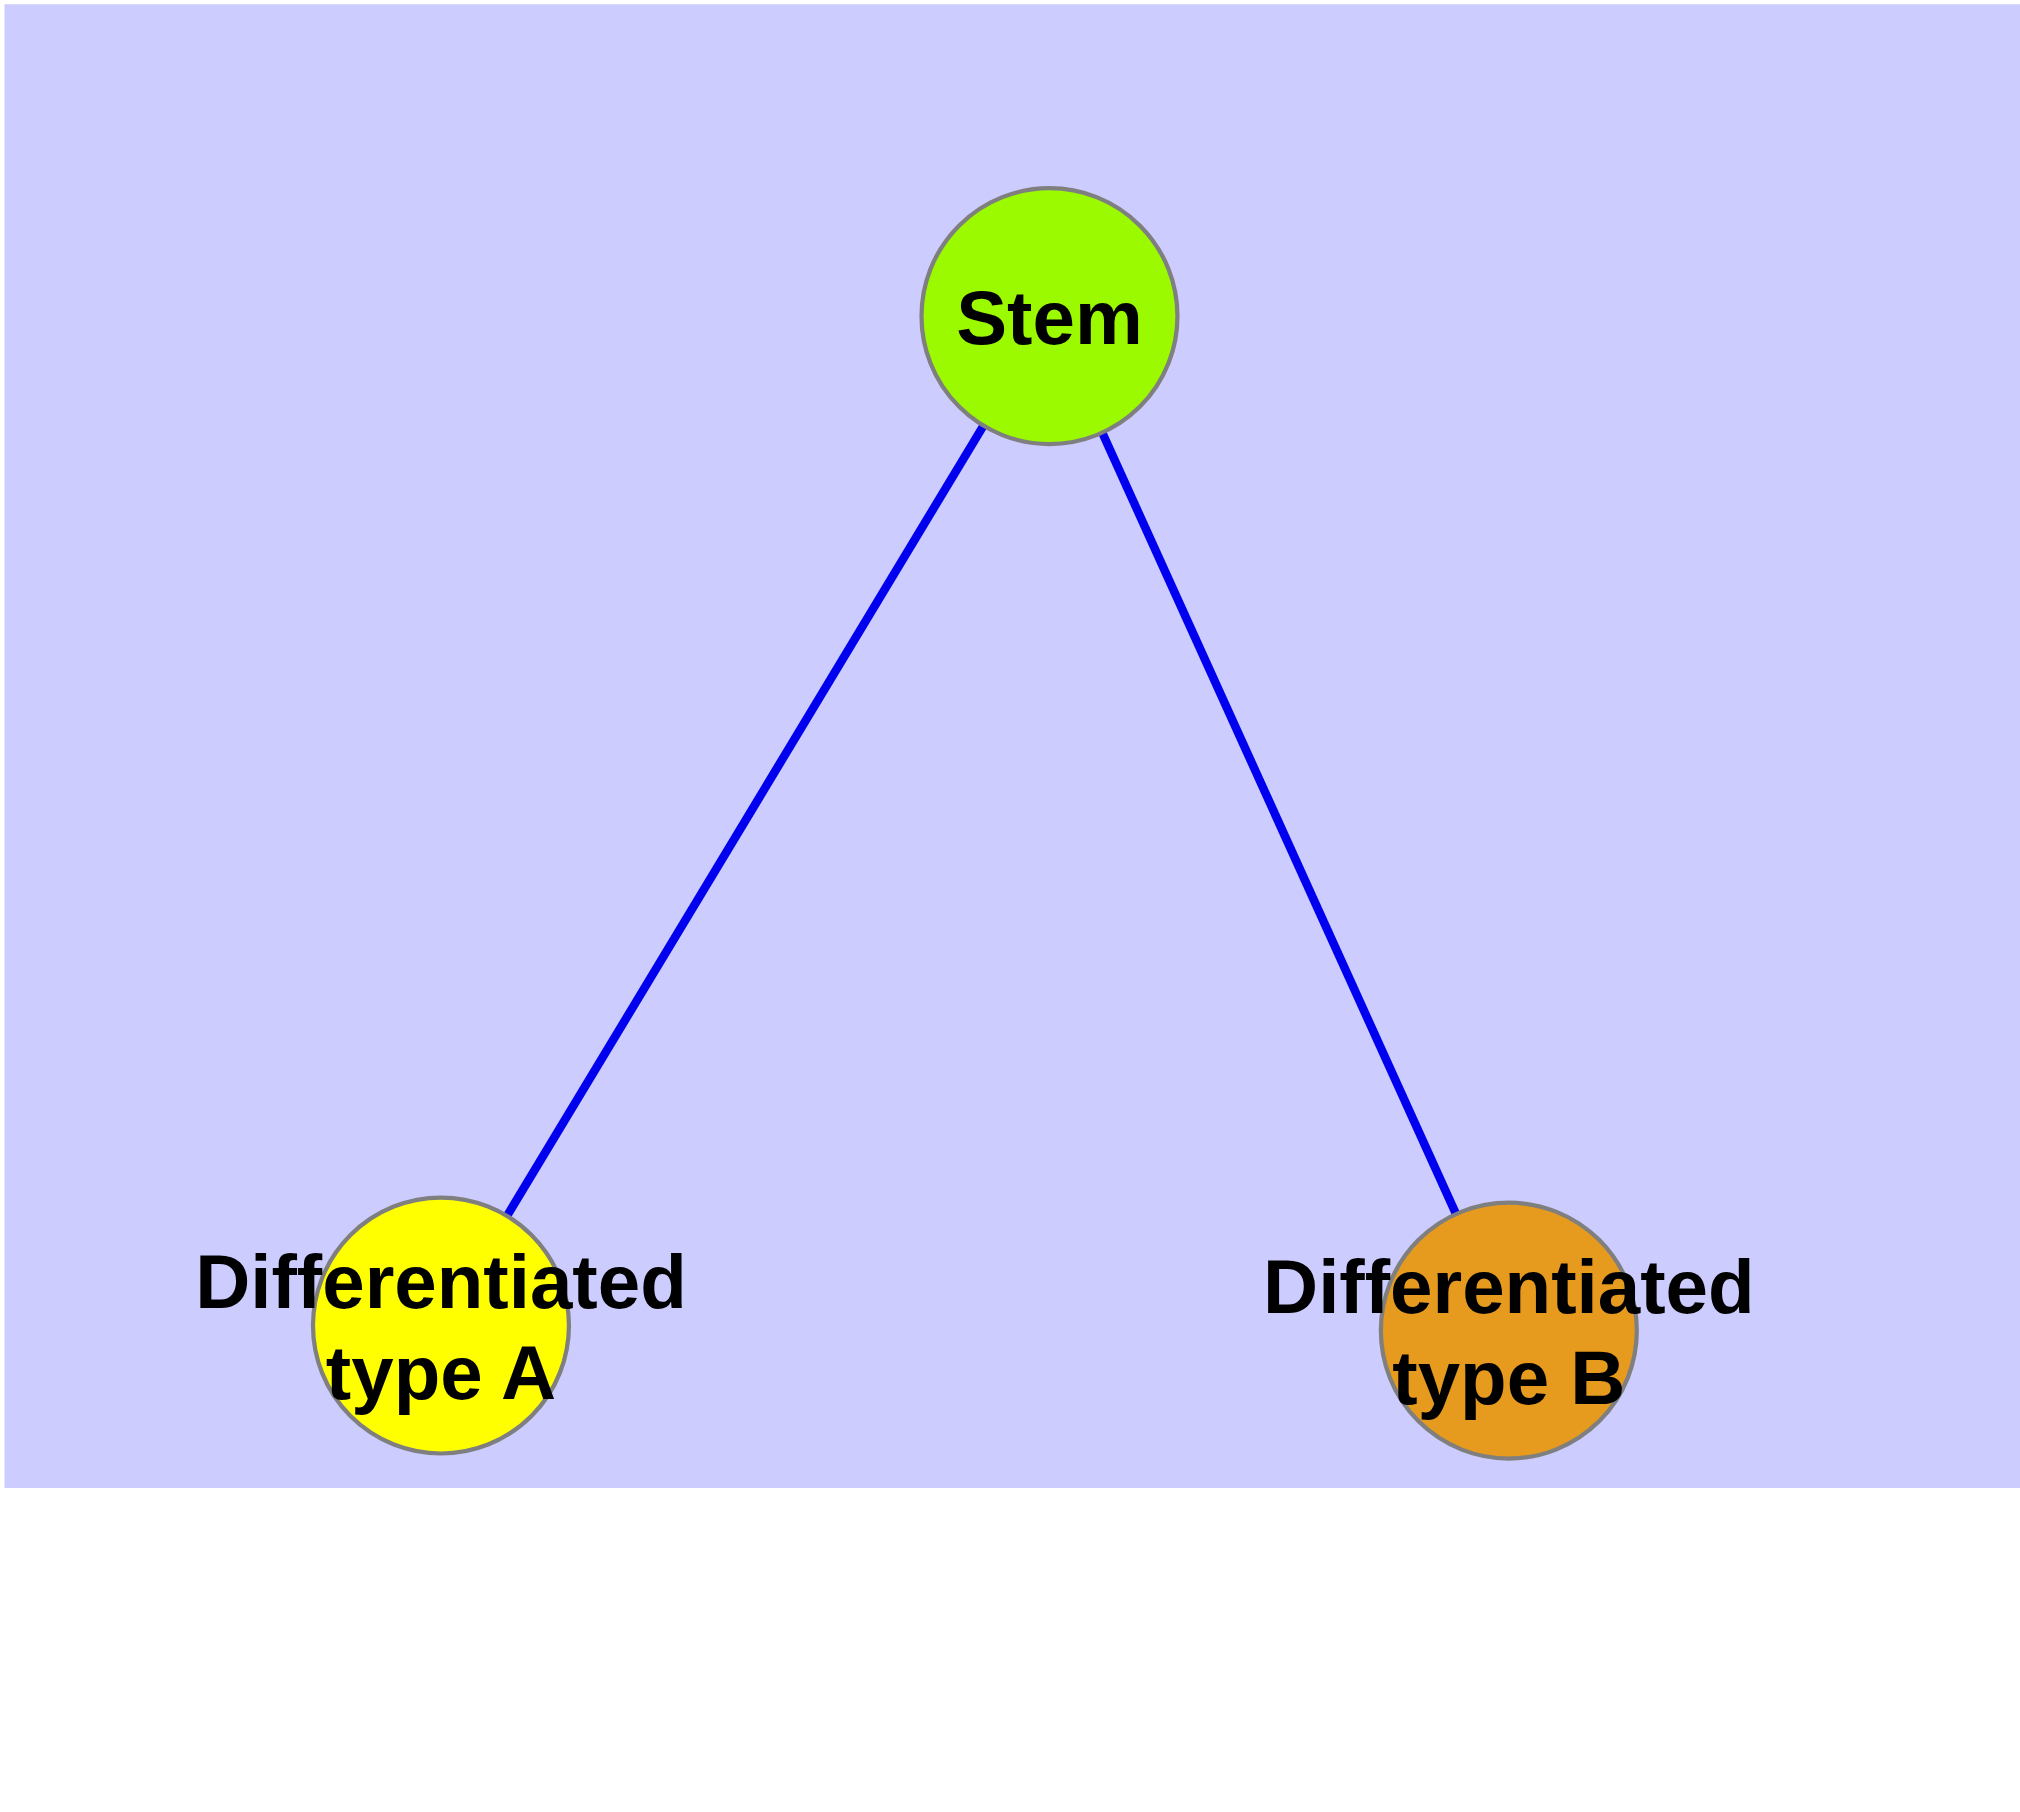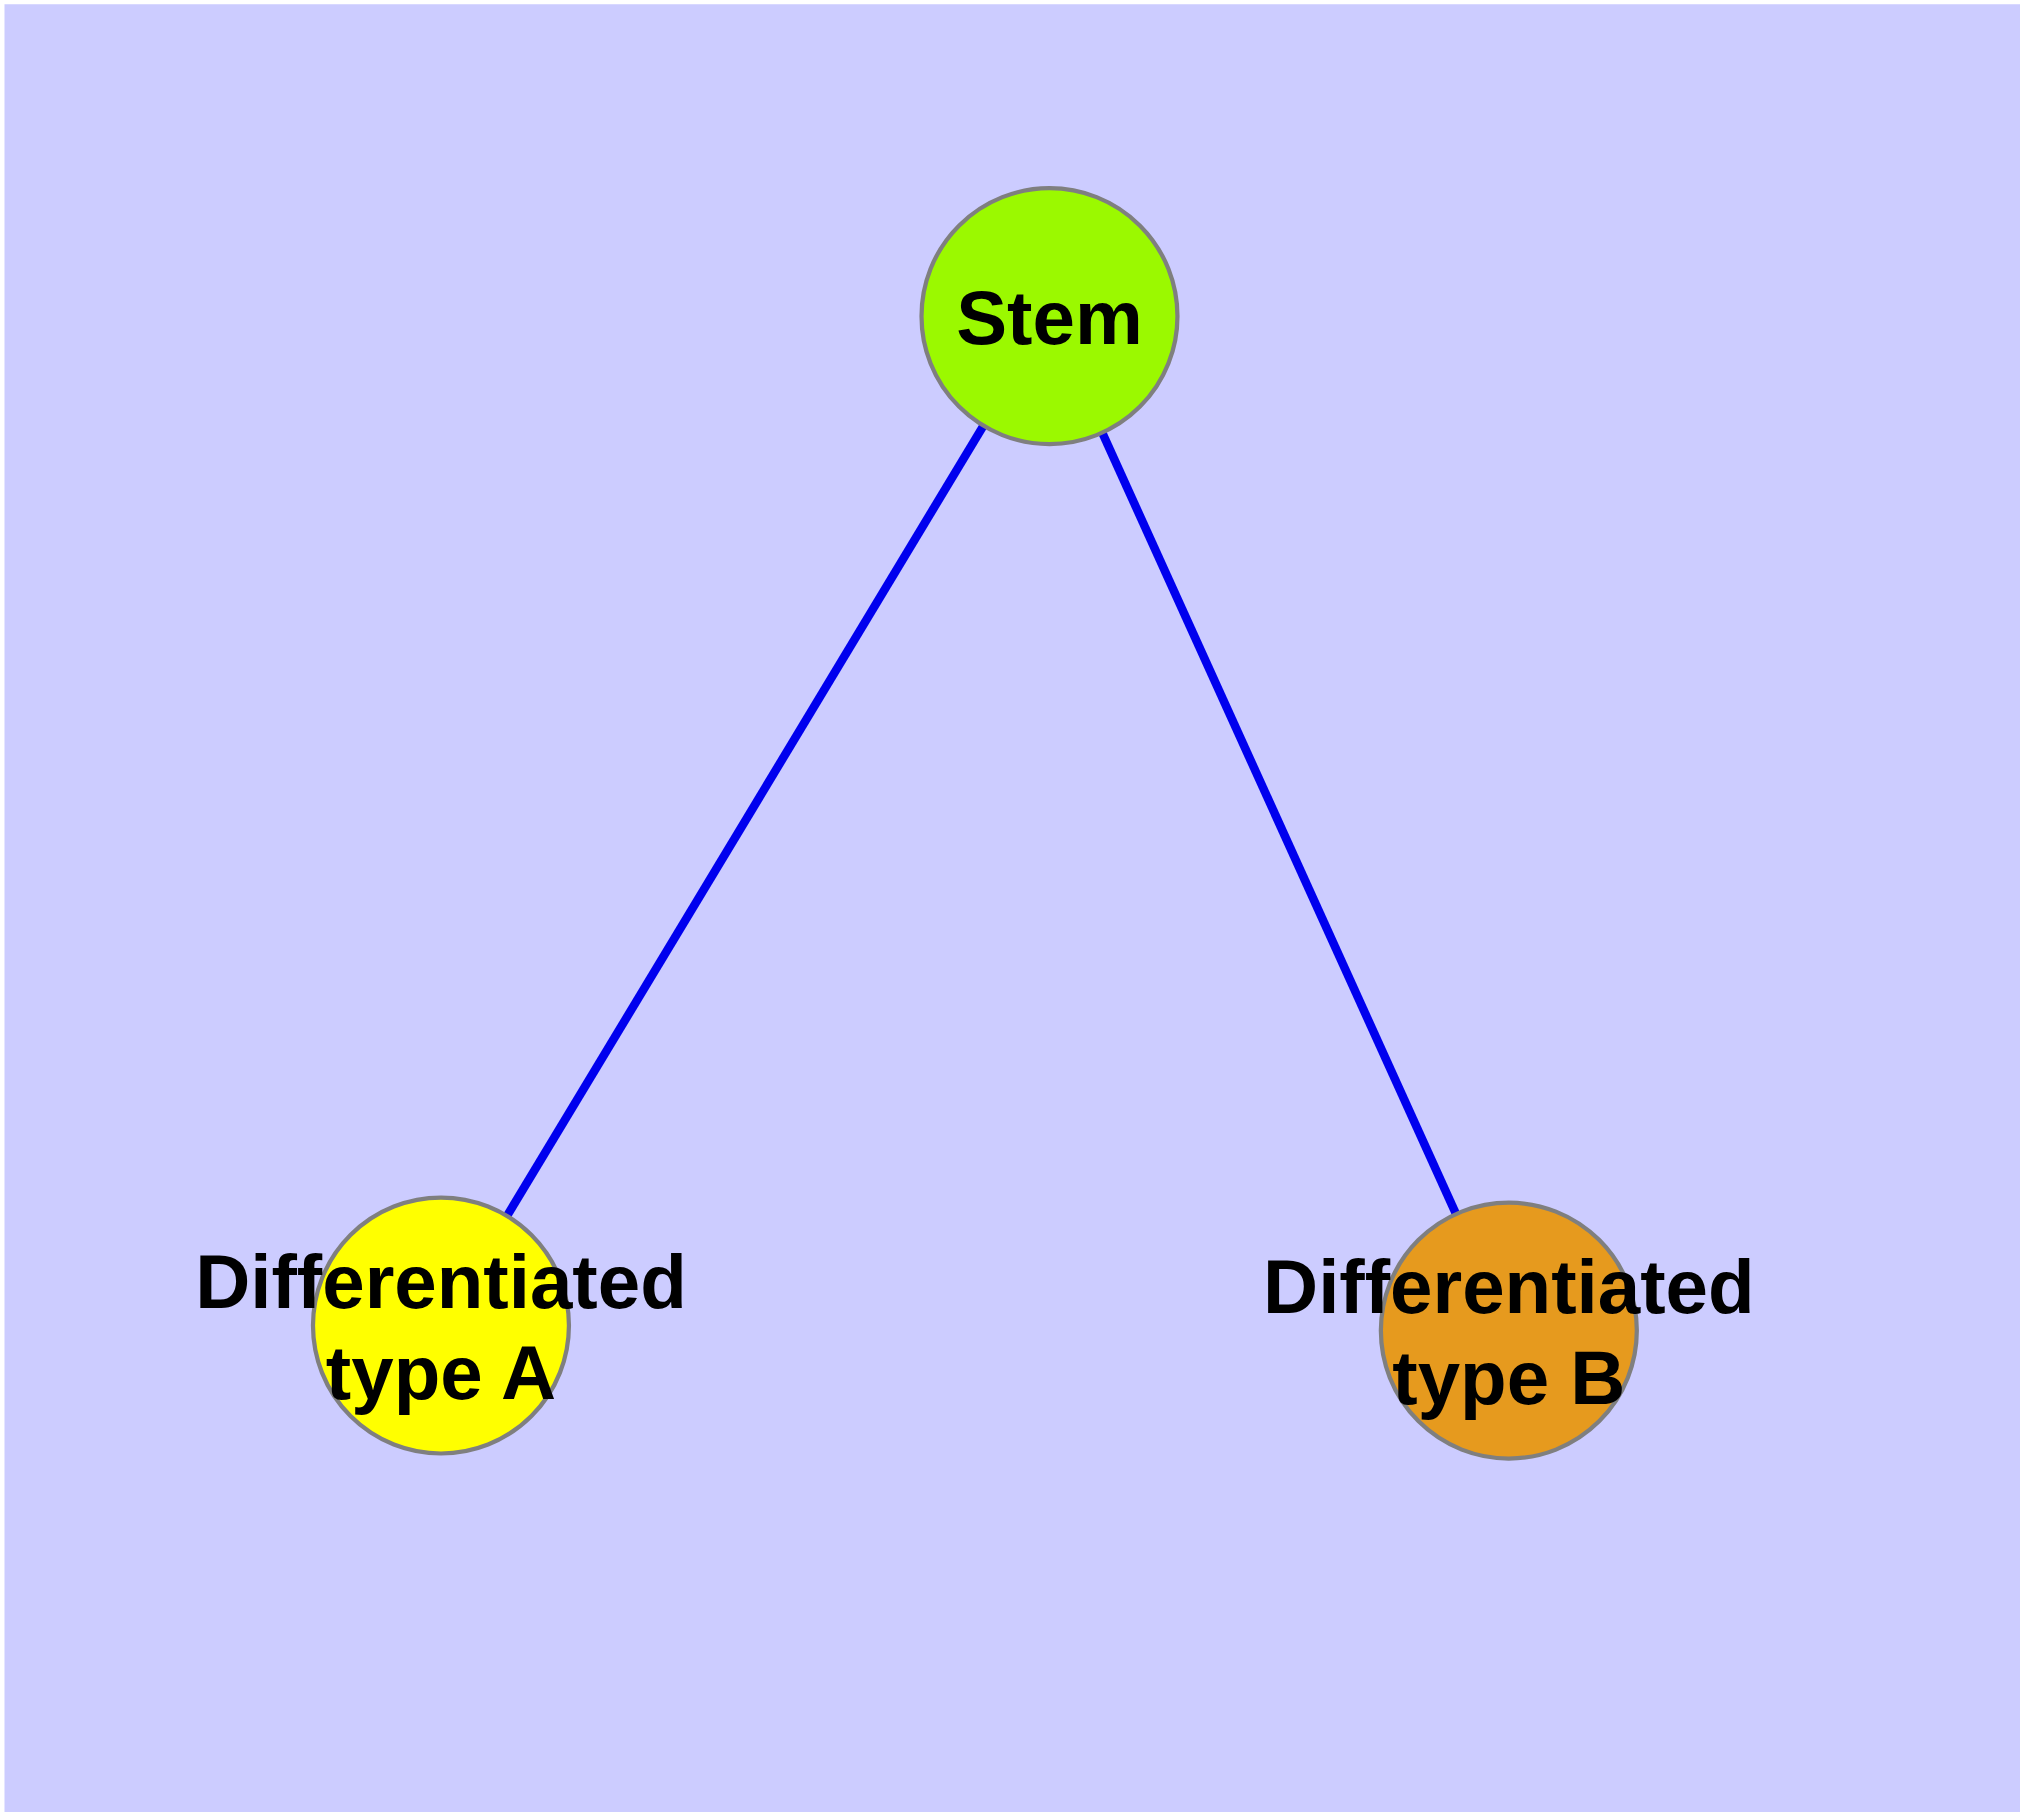--- a/index.html
+++ b/index.html
@@ -4,21 +4,21 @@
 <style>
   html, body {
     margin: 0;
     padding: 0;
     background: #ffffff;
     font-family: "Liberation Sans", sans-serif;
   }
   .figure-wrap {
     position: relative;
     width: 2021px;
-    height: 1812px;
+    height: 1488px;
     background: #ffffff;
     overflow: hidden;
   }
   svg.graph {
     display: block;
     width: 2021px;
     height: 1812px;
   }
   .node-label {
     font-family: "Liberation Sans", sans-serif;

